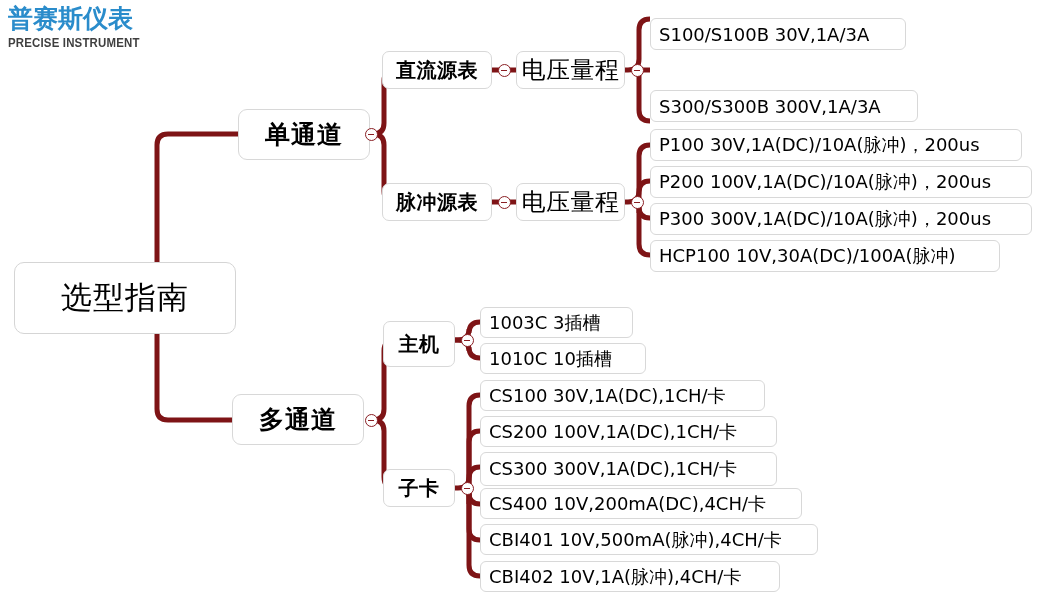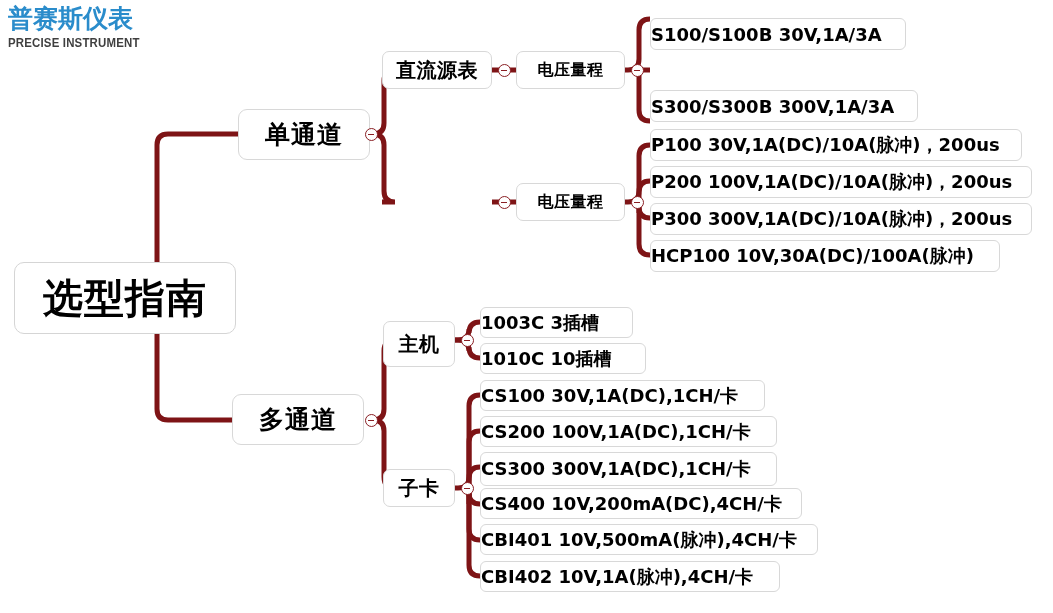--- a/index.html
+++ b/index.html
@@ -69,46 +69,46 @@
     display: flex;
     align-items: center;
     justify-content: center;
     white-space: nowrap;
     color: #000000;
     font-family: "DejaVu Sans", "Liberation Sans", sans-serif;
   }
   .node.root {
     border-radius: 10px;
     border-color: #d5d5d5;
-    font-size: 40px;
-    font-weight: bold;
+    font-size: 31px;
+    font-weight: normal;
     letter-spacing: 1px;
   }
   .node.lvl1 {
     border-radius: 9px;
     font-size: 25px;
     font-weight: bold;
     letter-spacing: 1px;
   }
   .node.lvl2 {
     font-size: 20px;
     font-weight: bold;
     letter-spacing: 0.5px;
   }
   .node.lvl3 {
-    font-size: 16px;
-    font-weight: bold;
+    font-size: 24px;
+    font-weight: normal;
     letter-spacing: 0.5px;
   }
   .node.leaf {
     font-size: 18px;
-    font-weight: bold;
+    font-weight: normal;
     letter-spacing: 0px;
     justify-content: flex-start;
-    padding-left: 0;
+    padding-left: 8px;
     border-radius: 6px;
   }
 
   
   .toggle {
     position: absolute;
     width: 13px;
     height: 13px;
     box-sizing: border-box;
     border: 1.4px solid #8a1f24;
@@ -174,20 +174,21 @@
   </svg>
 
   <div class="node root" style="left:14px; top:262px; width:222px; height:72px;">选型指南</div>
 
   <div class="node lvl1" style="left:238px; top:109px; width:132px; height:51px;">单通道</div>
 
   <div class="node lvl1" style="left:232px; top:394px; width:132px; height:51px;">多通道</div>
 
   <div class="node lvl2" style="left:382px; top:51px; width:110px; height:38px;">直流源表</div>
 
+  <div class="node lvl2" style="left:382px; top:183px; width:110px; height:38px;">脉冲源表</div>
 
   <div class="node lvl3" style="left:516px; top:51px; width:109px; height:38px;">电压量程</div>
 
   <div class="node lvl3" style="left:516px; top:183px; width:109px; height:38px;">电压量程</div>
 
   <div class="node lvl2" style="left:383px; top:321px; width:72px; height:46px;">主机</div>
 
   <div class="node lvl2" style="left:383px; top:469px; width:72px; height:38px;">子卡</div>
 
   <div class="node leaf" style="left:650px; top:18px; width:256px; height:32px;">S100/S100B   30V,1A/3A</div>

